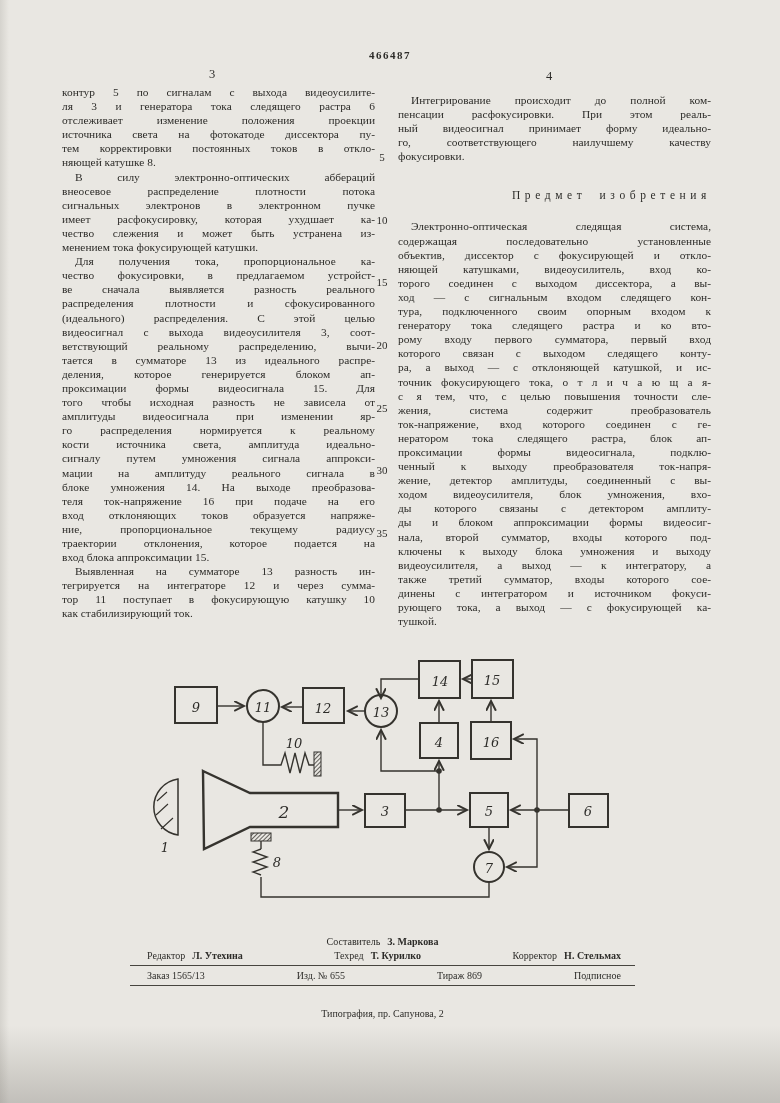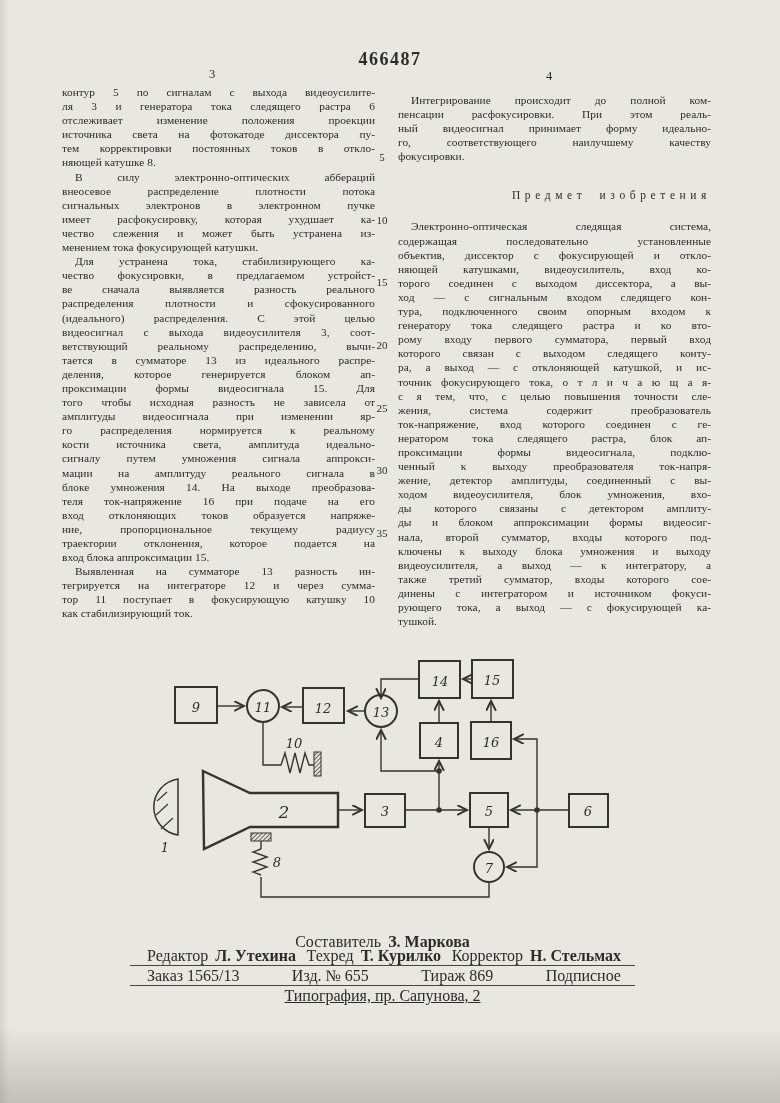--- a/index.html
+++ b/index.html
@@ -6,21 +6,21 @@
   .page{
     position:relative;width:780px;height:1103px;overflow:hidden;
     font-family:"Liberation Serif","DejaVu Serif",serif;
     color:#2d2c29;
     background:
       linear-gradient(90deg, rgba(110,106,98,.16), rgba(0,0,0,0) 9px),
       linear-gradient(180deg, rgba(0,0,0,0) 93%, rgba(92,89,82,.28) 100%),
       #e9e7e2;
   }
   .doc-number{position:absolute;top:49px;left:0;width:780px;text-align:center;
-    font-weight:bold;font-size:18px;letter-spacing:1.5px;}
+    font-weight:bold;font-size:11px;letter-spacing:1.5px;}
   .pnum{position:absolute;font-size:12.5px;}
   .pnum-left{left:209px;top:67px;}
   .pnum-right{left:546px;top:69px;}
 
   .col{position:absolute;width:313px;}
   .col-left{left:62px;top:85px;font-family:Liberation Serif, serif;}
   .col-right{left:398px;top:93px;}
   .line{
     font-size:11.4px;line-height:14.1px;height:14.1px;white-space:nowrap;
     text-align:justify;text-align-last:justify;
@@ -32,26 +32,26 @@
   .claims-heading{
     margin:25px 0 17px 0;text-align:right;font-size:11.5px;
     letter-spacing:.40em;word-spacing:.5em;line-height:14px;
   }
 
   .gutter{position:absolute;left:370px;top:151px;width:24px;text-align:center;}
   .gnum{height:62.7px;font-size:11px;line-height:13px;}
 
   .diagram-svg{position:absolute;left:0;top:640px;}
 
-  .footer{position:absolute;left:130px;top:935px;width:505px;font-size:16px;line-height:13px;}
+  .footer{position:absolute;left:130px;top:935px;width:505px;font-size:10px;line-height:13px;}
   .f-composer{text-align:center;}
   .f-credits{display:flex;justify-content:space-between;padding:1px 14px 2px 17px;}
   .f-rule{border-top:1.5px solid #47453f;margin:1px 0;}
   .f-order{display:flex;justify-content:space-between;padding:2px 14px 2px 17px;}
-  .f-printer{text-align:center;margin-top:3px;text-decoration:underline;}
+  .f-printer{text-align:center;margin-top:21px;}
   .f-name{font-weight:bold;}
   .gap{display:inline-block;width:7px;}
 </style>
 </head>
 <body>
 
 <div class="page">
 
   <div class="doc-number">466487</div>
   <div class="pnum pnum-left">3</div>
@@ -63,21 +63,21 @@
       <div class="line">отслеживает изменение положения проекции</div>
       <div class="line">источника света на фотокатоде диссектора пу-</div>
       <div class="line">тем корректировки постоянных токов в откло-</div>
       <div class="line end">няющей катушке 8.</div>
       <div class="line indent">В силу электронно-оптических аббераций</div>
       <div class="line">внеосевое распределение плотности потока</div>
       <div class="line">сигнальных электронов в электронном пучке</div>
       <div class="line">имеет расфокусировку, которая ухудшает ка-</div>
       <div class="line">чество слежения и может быть устранена из-</div>
       <div class="line end">менением тока фокусирующей катушки.</div>
-      <div class="line indent">Для устранена тока, стабилизирующего ка-</div>
+      <div class="line indent">Для получения тока, пропорциональное ка-</div>
       <div class="line">чество фокусировки, в предлагаемом устройст-</div>
       <div class="line">ве сначала выявляется разность реального</div>
       <div class="line">распределения плотности и сфокусированного</div>
       <div class="line">(идеального) распределения. С этой целью</div>
       <div class="line">видеосигнал с выхода видеоусилителя 3, соот-</div>
       <div class="line">ветствующий реальному распределению, вычи-</div>
       <div class="line">тается в сумматоре 13 из идеального распре-</div>
       <div class="line">деления, которое генерируется блоком ап-</div>
       <div class="line">проксимации формы видеосигнала 15. Для</div>
       <div class="line">того чтобы исходная разность не зависела от</div>

